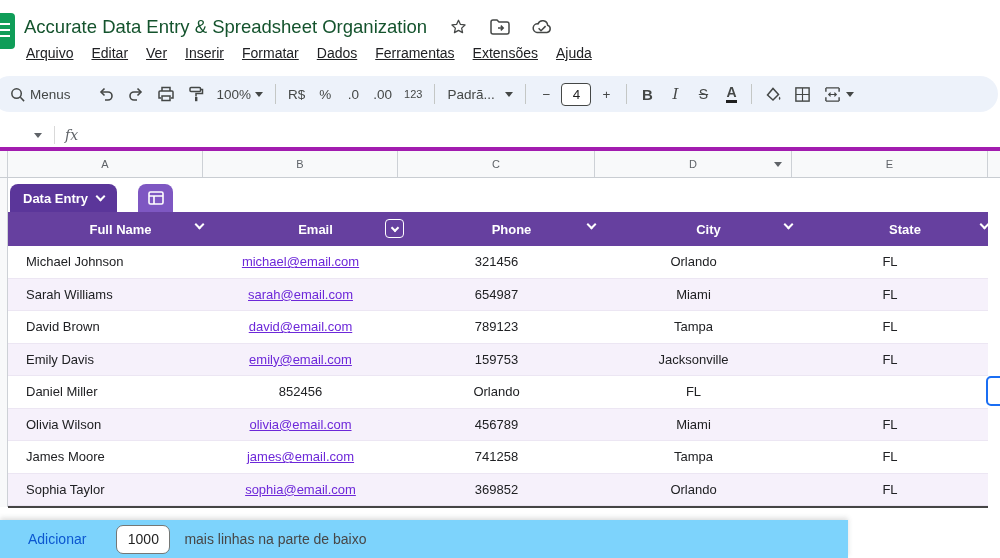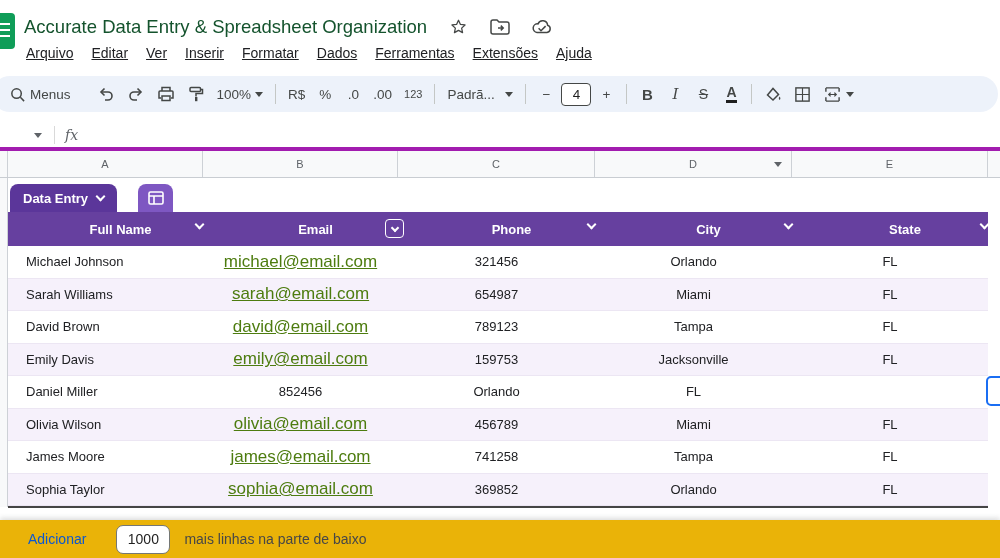--- a/index.html
+++ b/index.html
@@ -79,27 +79,27 @@
   .hfilter { position:absolute; right:9px; top:7px; width:19px; height:19px; border:1.5px solid #fff;
     border-radius:4px; display:flex; align-items:center; justify-content:center; }
   .hfilter .chev { position:static; width:6px; height:6px; margin-top:-2px; }
 
   #table-body { position:absolute; left:8px; top:68px; width:980px; border-bottom:2px solid #454545; }
   .trow { display:grid; grid-template-columns:195px 195px 197px 197px 196px; height:32.5px;
     align-items:center; background:#fff; border-bottom:1px solid #ece6f3; }
   .trow.alt { background:#f6f1fb; }
   .tcell { font-size:13px; color:#202124; text-align:center; }
   .tcell.c0 { text-align:left; padding-left:18px; }
-  .email-link { color:#4d7c0f; text-decoration:underline; font-size:17px; }
+  .email-link { color:#6d28d9; text-decoration:underline; font-size:13px; }
 
   #selection-fragment { position:absolute; left:986px; top:198px; width:18px; height:30px;
     border:2px solid #1a6ef3; border-radius:5px; background:#fff; }
 
   
-  #footer { position:absolute; left:0; top:520px; width:1000px; height:38px; background:#eab308;
+  #footer { position:absolute; left:0; top:520px; width:848px; height:38px; background:#7dd3fc;
     display:flex; align-items:center; padding-left:28px; box-shadow:0 -2px 5px rgba(60,64,67,.18); }
   .add { color:#0b57d0; font-size:14px; font-weight:500; margin-right:30px; }
   .rowcount { width:54px; height:29px; border:1.5px solid #747775; border-radius:7px; text-align:center;
     font-size:14px; color:#1f1f1f; font-family:"Liberation Sans", sans-serif; background:#fff; margin-right:14px; }
   .suffix { color:#474747; font-size:14px; }
 </style>
 </head>
 <body>
 
 <div id="sheets-logo">

